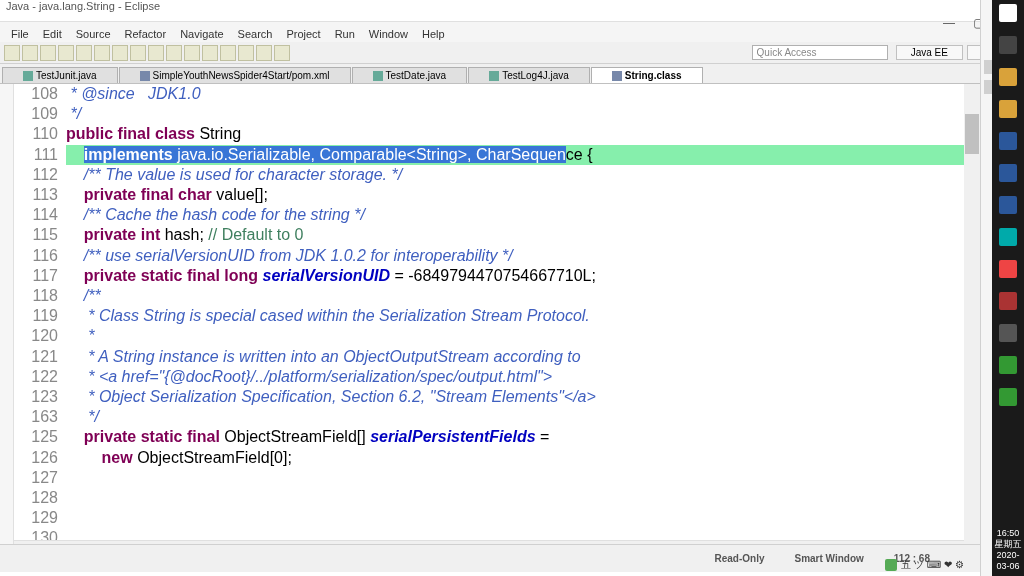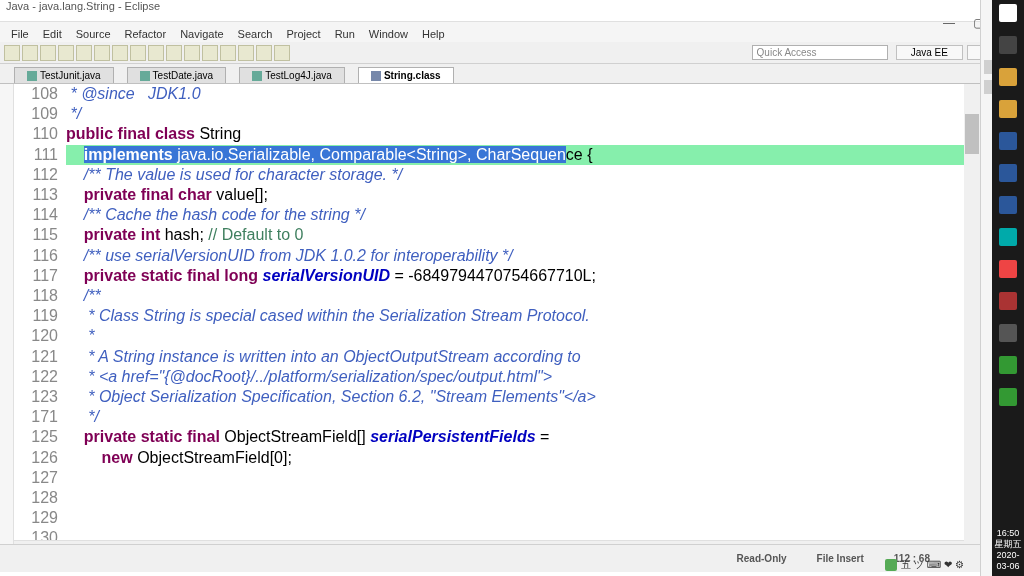--- a/index.html
+++ b/index.html
@@ -8,21 +8,21 @@
 .titlebar .wincontrols { margin-left: auto; display: flex; }
 .titlebar .wincontrols span { width: 30px; height: 22px; display: flex; align-items: center; justify-content: center; font-size: 12px; color: #555; }
 .menubar { height: 20px; background: #f5f5f5; display: flex; align-items: flex-end; padding-left: 4px; font-size: 11px; color: #333; }
 .menubar span { padding: 2px 7px; }
 .toolbar { height: 22px; background: #f0f0f0; border-bottom: 1px solid #d0d0d0; display: flex; align-items: center; padding-left: 4px; gap: 2px; }
 .toolbar .tbtn { width: 16px; height: 16px; background: #e8e8d0; border: 1px solid #c0c0a0; display: inline-block; }
 .toolbar .quickaccess { margin-left: auto; margin-right: 6px; border: 1px solid #b0b0b0; padding: 1px 70px 1px 4px; font-size: 10px; color: #888; background: #fff; }
 .toolbar .persp { display: flex; gap: 4px; margin-right: 6px; }
 .toolbar .persp span { border: 1px solid #c0c0c0; padding: 1px 14px; font-size: 10px; background: #f8f8f8; }
 .tabrow { height: 20px; background: #f0f0f0; border-bottom: 1px solid #c0c0c0; display: flex; align-items: flex-end; padding-left: 2px; gap: 1px; }
-.tabrow .tab { font-size: 10px; padding: 2px 12px; background: #e0e0e0; border: 1px solid #b0b0b0; border-bottom: none; display: flex; align-items: center; gap: 3px; margin-left: 12px; }
+.tabrow .tab { font-size: 10px; padding: 2px 20px; background: #e0e0e0; border: 1px solid #b0b0b0; border-bottom: none; display: flex; align-items: center; gap: 3px; }
 .tabrow .tab.active { background: #fff; font-weight: bold; }
 .tabrow .tab .ticon { width: 10px; height: 10px; background: #6a9; display: inline-block; }
 .tabrow .tab .ticon.x { background: #78a; }
 .editor { position: absolute; top: 84px; left: 0; right: 44px; bottom: 24px; display: flex; font-family: Consolas, monospace; font-size: 16px; line-height: 20.2px; }
 .ruler { width: 14px; background: #f6f6f6; border-right: 1px solid #e0e0e0; }
 .gutter { width: 52px; background: #fff; text-align: right; padding-right: 8px; color: #888; font-size: 16px; }
 .code { flex: 1; background: #fff; white-space: pre; overflow: hidden; }
 .kw { color: #7f0055; font-weight: bold; }
 .jcom { color: #3f5fbf; font-style: italic; }
 .name { color: #000; }
@@ -91,20 +91,24 @@
     <span>Java</span>
   </div>
 </div>
 
 <div class="tabrow">
     <div class="tab">
       <span class="ticon"></span>
       <span>TestJunit.java</span>
     </div>
     <div class="tab">
+      <span class="ticon x"></span>
+      <span>SimpleYouthNewsSpider4Start/pom.xml</span>
+    </div>
+    <div class="tab">
       <span class="ticon"></span>
       <span>TestDate.java</span>
     </div>
     <div class="tab">
       <span class="ticon"></span>
       <span>TestLog4J.java</span>
     </div>
     <div class="tab active">
       <span class="ticon x"></span>
       <span>String.class</span>
@@ -123,40 +127,40 @@
       <div>114</div>
       <div>115</div>
       <div>116</div>
       <div>117</div>
       <div>118</div>
       <div>119</div>
       <div>120</div>
       <div>121</div>
       <div>122</div>
       <div>123</div>
-      <div>171</div>
+      <div>163</div>
       <div>125</div>
       <div>126</div>
       <div>127</div>
       <div>128</div>
       <div>129</div>
       <div>130</div>
       <div>131</div>
     </div>
   <div class="code"><div> <span class="jcom">* @since   JDK1.0</span></div><div> <span class="jcom">*/</span></div><div></div><div><span class="kw">public</span> <span class="kw">final</span> <span class="kw">class</span> <span class="name">String</span></div><div class="linebg">    <span class="sel"><span class="kw">implements</span> java.io.Serializable, Comparable&lt;String&gt;, CharSequen</span>ce {</div><div>    <span class="jcom">/** The value is used for character storage. */</span></div><div>    <span class="kw">private</span> <span class="kw">final</span> <span class="kw">char</span> <span class="name">value</span>[];</div><div></div><div>    <span class="jcom">/** Cache the hash code for the string */</span></div><div>    <span class="kw">private</span> <span class="kw">int</span> <span class="name">hash</span>; <span class="lcom">// Default to 0</span></div><div></div><div>    <span class="jcom">/** use serialVersionUID from JDK 1.0.2 for interoperability */</span></div><div>    <span class="kw">private</span> <span class="kw">static</span> <span class="kw">final</span> <span class="kw">long</span> <span class="fld">serialVersionUID</span> = -6849794470754667710L;</div><div></div><div>    <span class="jcom">/**</span></div><div>     <span class="jcom">* Class String is special cased within the Serialization Stream Protocol.</span></div><div>     <span class="jcom">*</span></div><div>     <span class="jcom">* A String instance is written into an ObjectOutputStream according to</span></div><div>     <span class="jcom">* &lt;a href="{@docRoot}/../platform/serialization/spec/output.html"&gt;</span></div><div>     <span class="jcom">* Object Serialization Specification, Section 6.2, "Stream Elements"&lt;/a&gt;</span></div><div>     <span class="jcom">*/</span></div><div>    <span class="kw">private</span> <span class="kw">static</span> <span class="kw">final</span> <span class="name">ObjectStreamField[]</span> <span class="fld">serialPersistentFields</span> =</div><div>        <span class="kw">new</span> ObjectStreamField[0];</div><div></div></div>
 </div>
 
 <div class="vscroll">
     <div class="thumb"></div>
   </div>
 <div class="hscroll"></div>
 
 <div class="statusbar">
   <span>Read-Only</span>
-  <span>File Insert</span>
+  <span>Smart Window</span>
   <span>112 : 68</span>
 </div>
 
 <div class="rightstrip">
   <span></span>
   <span></span>
 </div>
 
 <div class="floatime">
   <span class="sq"></span>

